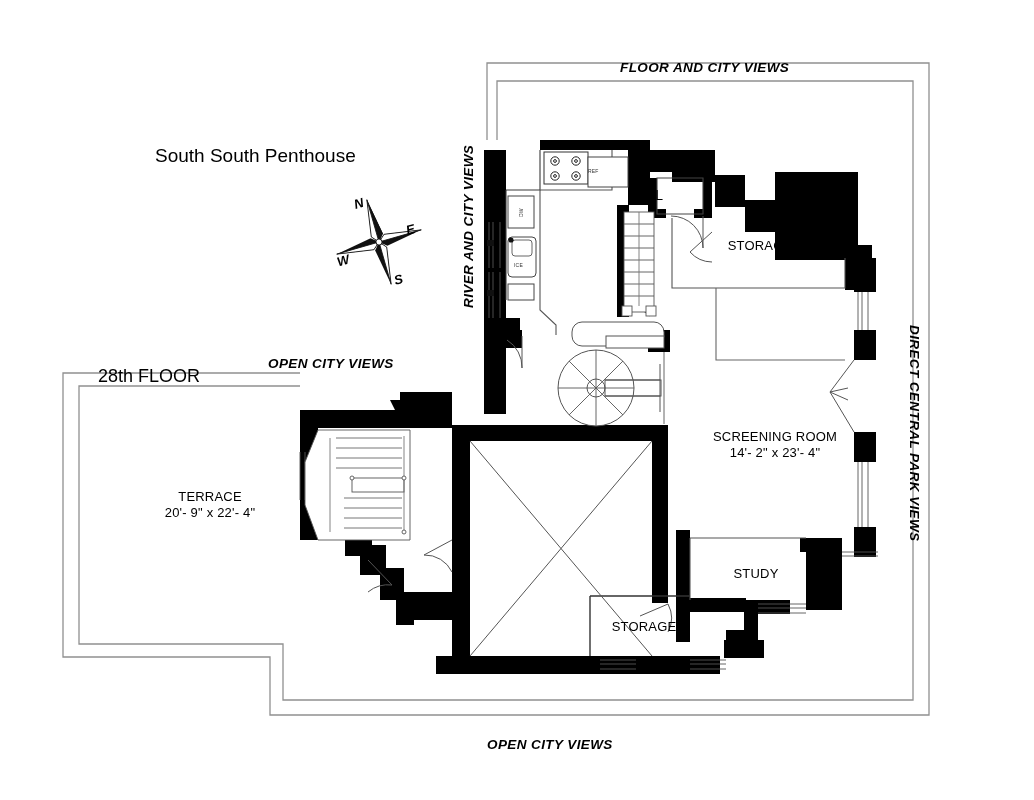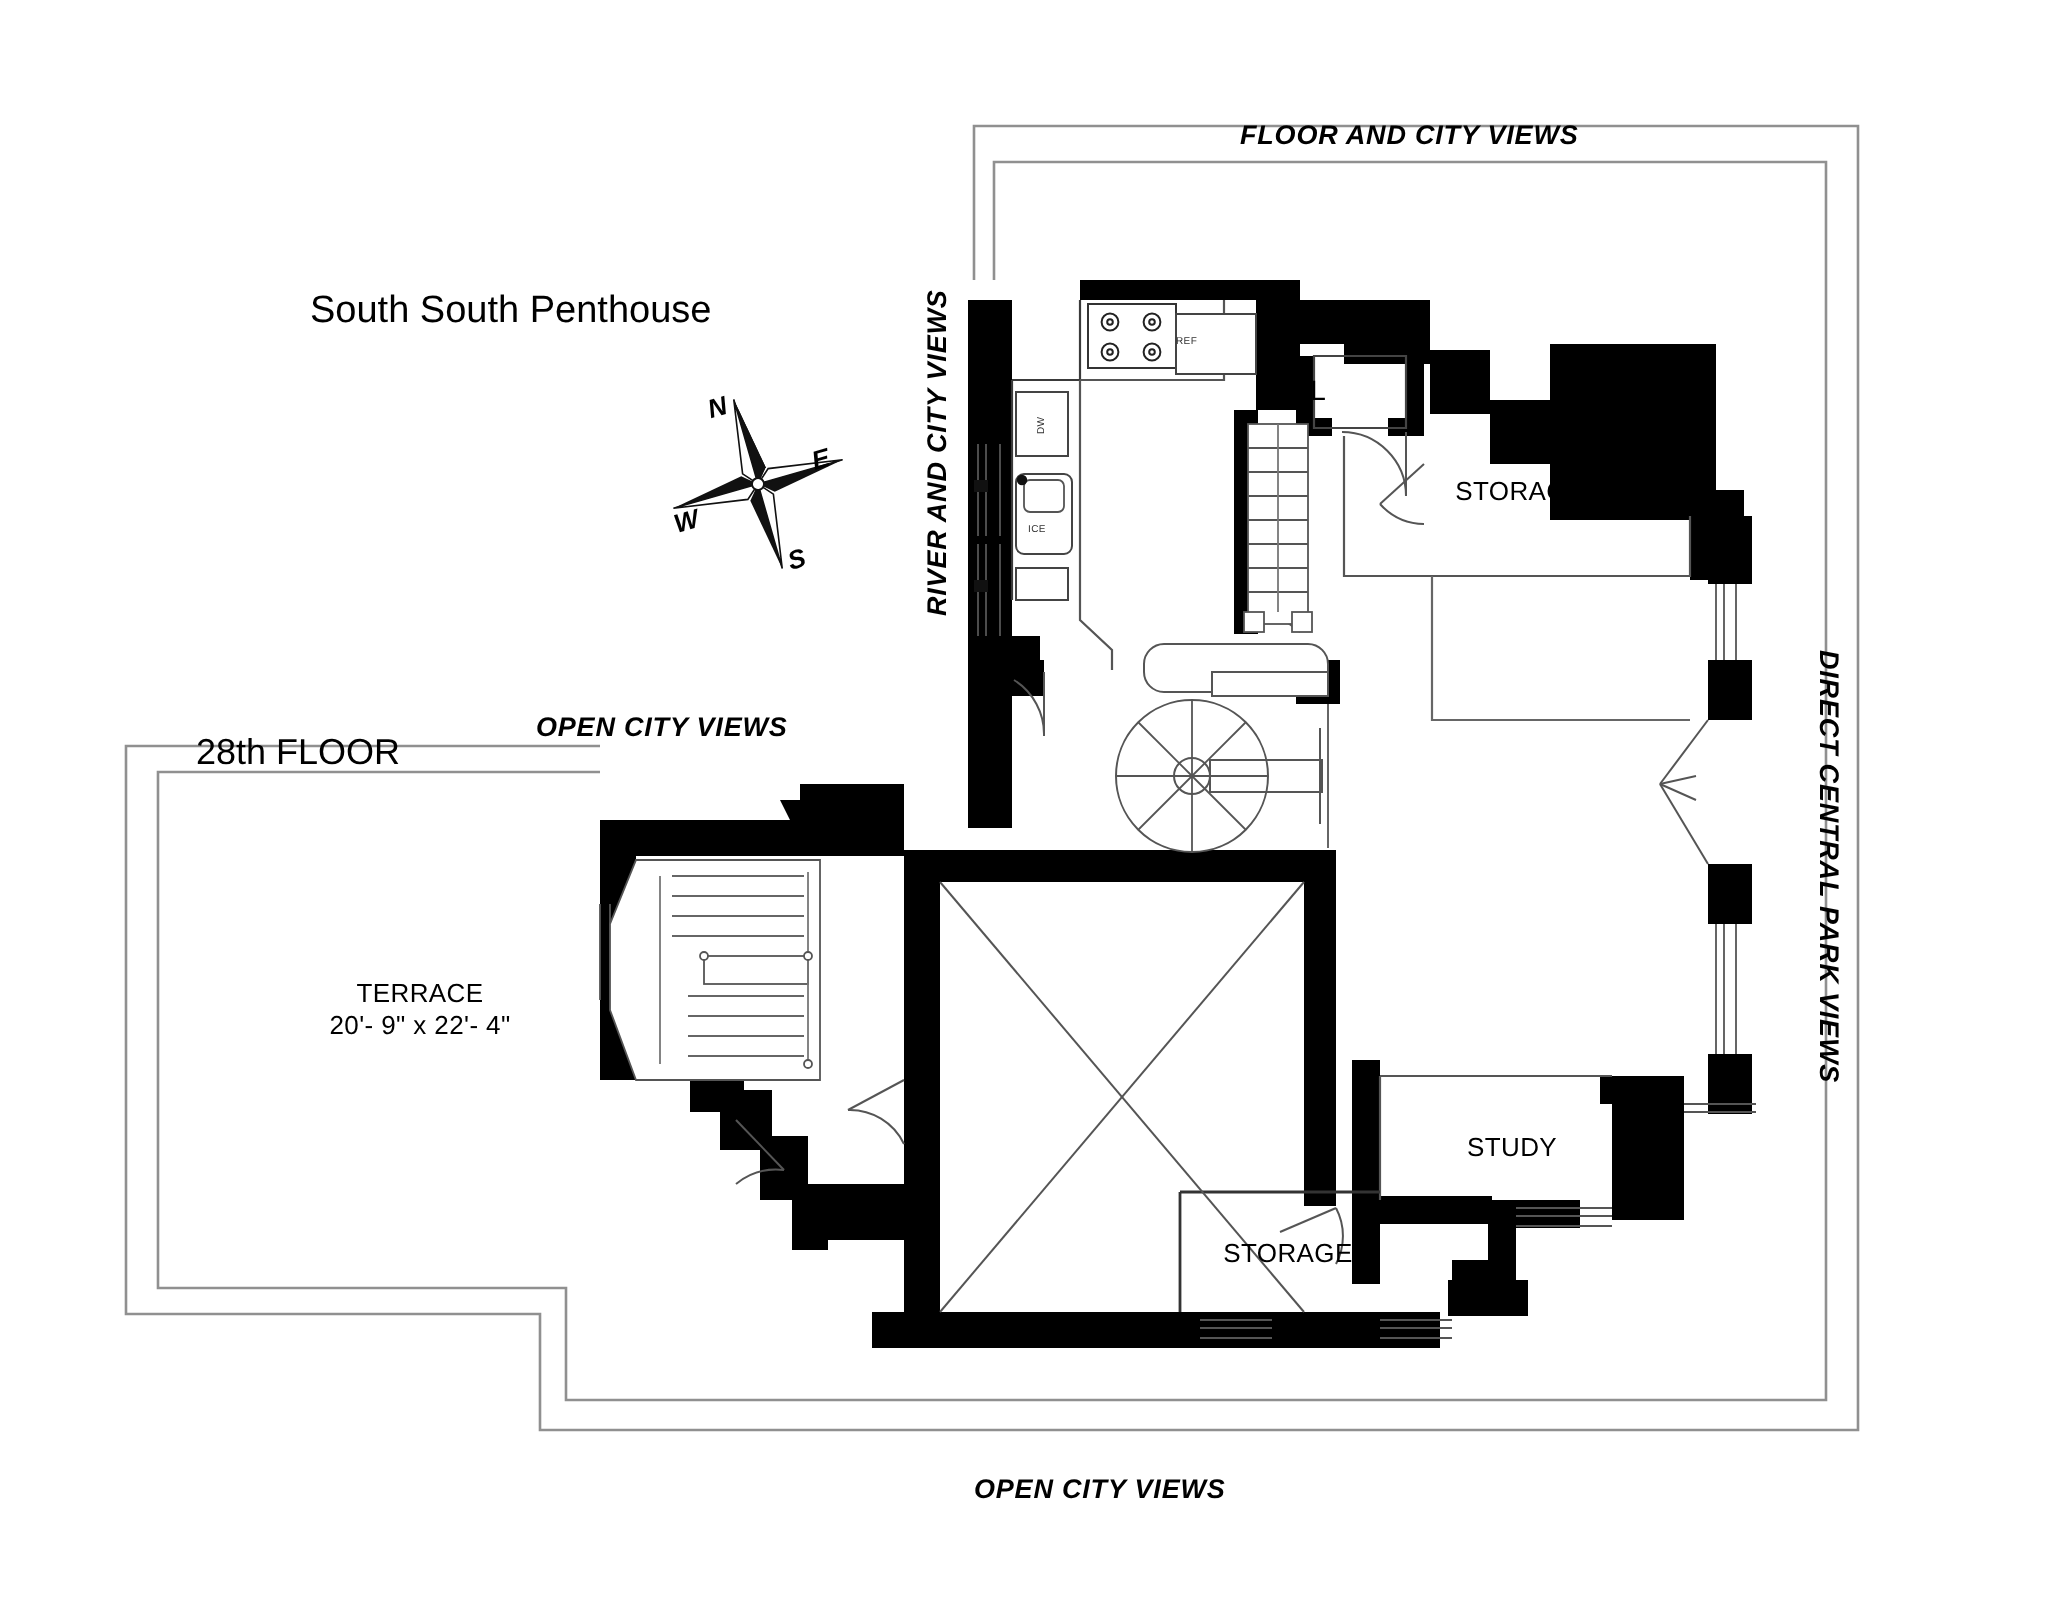--- a/index.html
+++ b/index.html
@@ -395,20 +395,24 @@
 
 
   <div class="txt room r-cl">
     <span class="rn">CL</span>
   </div>
 
   <div class="txt room r-storage1">
     <span class="rn">STORAGE</span>
   </div>
 
+  <div class="txt room r-screening">
+    <span class="rn">SCREENING ROOM</span>
+    <span class="rd">14'- 2" x 23'- 4"</span>
+  </div>
 
   <div class="txt room r-terrace">
     <span class="rn">TERRACE</span>
     <span class="rd">20'- 9" x 22'- 4"</span>
   </div>
 
   <div class="txt room r-study">
     <span class="rn">STUDY</span>
   </div>
 

